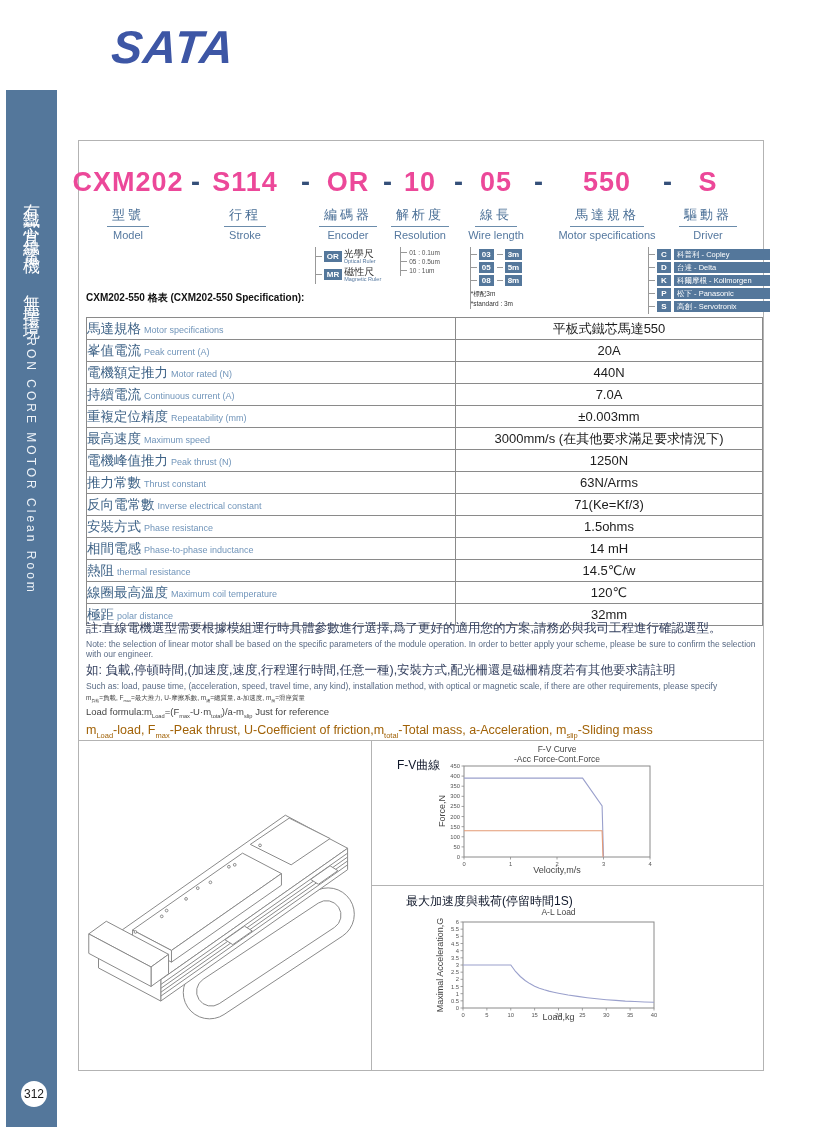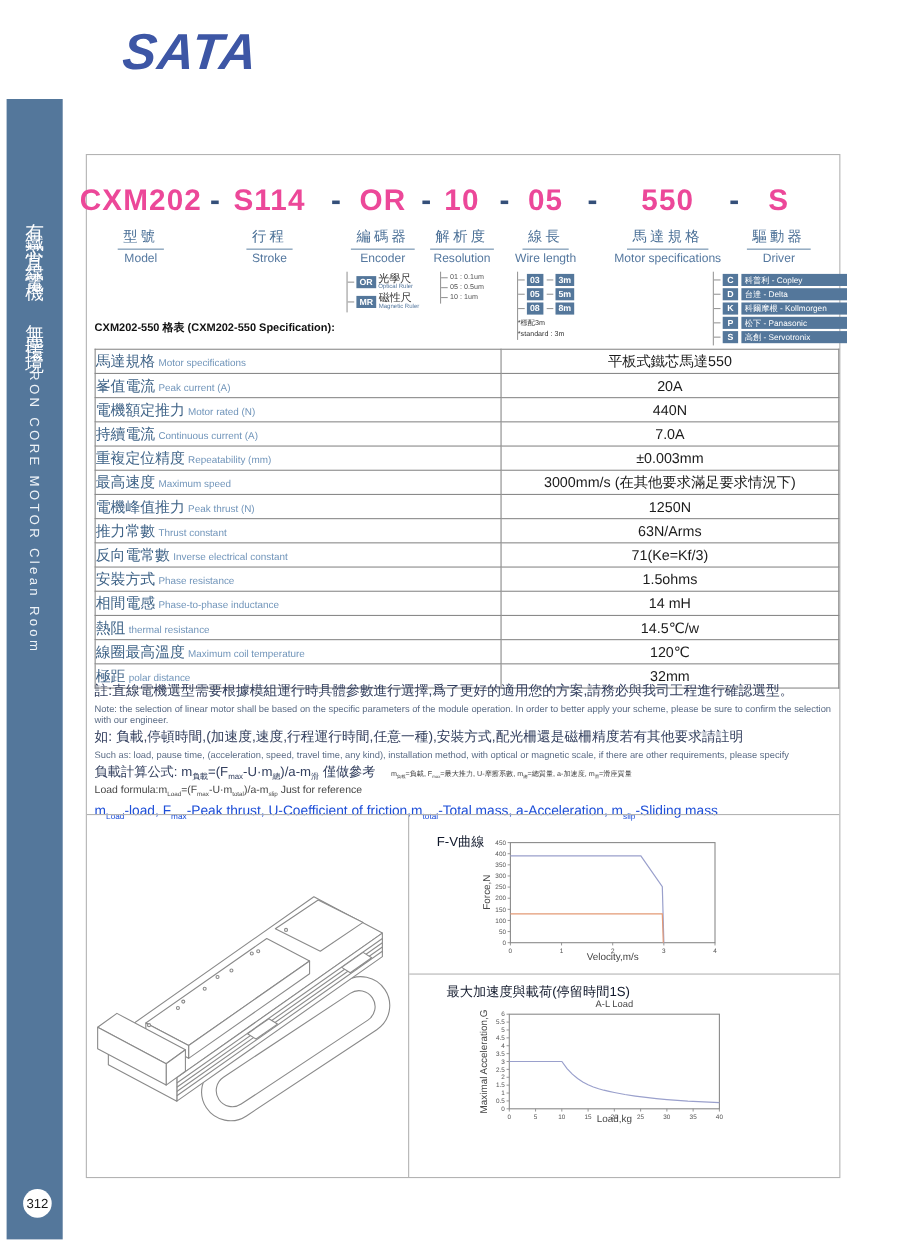--- a/index.html
+++ b/index.html
@@ -46,21 +46,21 @@
   .lbl .cnl{font-size:13.5px;color:#3f6387;}
   .lbl .enl{font-size:9px;color:#7195ba;margin-left:3px;}
   
   .notes{position:absolute;left:7px;top:480px;width:670px;line-height:1.25;}
   .n-cn{font-size:12.5px;color:#34405f;margin-bottom:2px;}
   .n-en{font-size:8.5px;color:#5a6b85;margin-bottom:3px;}
   .n-frow{display:flex;align-items:baseline;gap:14px;margin-top:2px;}
   .n-fcn{font-size:12px;color:#34405f;white-space:nowrap;}
   .n-fleg{font-size:6.5px;color:#444;}
   .n-fen{font-size:9.5px;color:#444;margin-top:2px;}
-  .n-big{font-size:12.5px;color:#1d4ed8;margin-top:3px;}
+  .n-big{font-size:12.5px;color:#a16207;margin-top:3px;}
   sub{font-size:0.6em;}
   
   .charts{position:absolute;left:0;top:599px;width:100%;height:329px;border-top:1px solid #b3b3b3;display:flex;}
   .draw-cell{width:292px;border-right:1px solid #b3b3b3;position:relative;flex:0 0 auto;}
   .chart-col{flex:1;display:flex;flex-direction:column;}
   .panel1{height:144px;border-bottom:1px solid #b3b3b3;position:relative;}
   .panel2{flex:1;position:relative;}
   .ch-label{position:absolute;font-size:12px;color:#0f172a;text-align:center;}
   .ch-title{position:absolute;text-align:center;font-size:8.5px;color:#444;line-height:1.2;}
   .ch-xlab{position:absolute;text-align:center;font-size:9px;color:#444;}
@@ -278,21 +278,20 @@
           </tr>
       </tbody>
     </table>
 
     <div class="notes">
       <div class="n-cn">註:直線電機選型需要根據模組運行時具體參數進行選擇,爲了更好的適用您的方案,請務必與我司工程進行確認選型。</div>
       <div class="n-en">Note: the selection of linear motor shall be based on the specific parameters of the module operation. In order to better apply your scheme, please be sure to confirm the selection with our engineer.</div>
       <div class="n-cn">如: 負載,停頓時間,(加速度,速度,行程運行時間,任意一種),安裝方式,配光柵還是磁柵精度若有其他要求請註明</div>
       <div class="n-en">Such as: load, pause time, (acceleration, speed, travel time, any kind), installation method, with optical or magnetic scale, if there are other requirements, please specify</div>
       <div class="n-frow">
-        <span class="n-fcn">負載計算公式: m<sub>負載</sub>=(F<sub>max</sub>-U·m<sub>總</sub>)/a-m<sub>滑</sub> 僅做參考</span>
         <span class="n-fleg">m<sub>負載</sub>=負載, F<sub>max</sub>=最大推力, U-摩擦系數, m<sub>總</sub>=總質量, a-加速度, m<sub>滑</sub>=滑座質量</span>
       </div>
       <div class="n-fen">Load formula:m<sub>Load</sub>=(F<sub>max</sub>-U·m<sub>total</sub>)/a-m<sub>slip</sub> Just for reference</div>
       <div class="n-big">m<sub>Load</sub>-load, F<sub>max</sub>-Peak thrust, U-Coefficient of friction,m<sub>total</sub>-Total mass, a-Acceleration, m<sub>slip</sub>-Sliding mass</div>
     </div>
 
     <div class="charts">
 
       <div class="draw-cell">
         <svg class="iso" width="292" height="253" viewBox="0 0 300 260" fill="#fff" stroke="#8a8a8a" stroke-width="1" stroke-linejoin="round">
@@ -332,20 +331,24 @@
             <circle cx="110" cy="116" r="1.4"></circle>
           <circle cx="135" cy="99" r="1.4"></circle>
             <circle cx="160" cy="81" r="1.4"></circle>
         </svg>
       </div>
 
       <div class="chart-col">
 
         <div class="panel1">
           <div class="ch-label" style="left:25px;top:16px">F-V曲線</div>
+          <div class="ch-title" style="left:92px;width:186px;top:3px">
+            <div>F-V Curve</div>
+            <div>-Acc Force-Cont.Force</div>
+          </div>
           <svg width="391" height="144">
               <rect x="92" y="25" width="186" height="91" fill="none" stroke="#8a8a8a" stroke-width="1"></rect>
               <line x1="92" y1="116" x2="92" y2="118.5" stroke="#8a8a8a" stroke-width="0.8"></line>
               <text x="92" y="125" text-anchor="middle" font-size="5.8" fill="#555">0</text>
               <line x1="138.5" y1="116" x2="138.5" y2="118.5" stroke="#8a8a8a" stroke-width="0.8"></line>
               <text x="138.5" y="125" text-anchor="middle" font-size="5.8" fill="#555">1</text>
               <line x1="185" y1="116" x2="185" y2="118.5" stroke="#8a8a8a" stroke-width="0.8"></line>
               <text x="185" y="125" text-anchor="middle" font-size="5.8" fill="#555">2</text>
               <line x1="231.5" y1="116" x2="231.5" y2="118.5" stroke="#8a8a8a" stroke-width="0.8"></line>
               <text x="231.5" y="125" text-anchor="middle" font-size="5.8" fill="#555">3</text>

